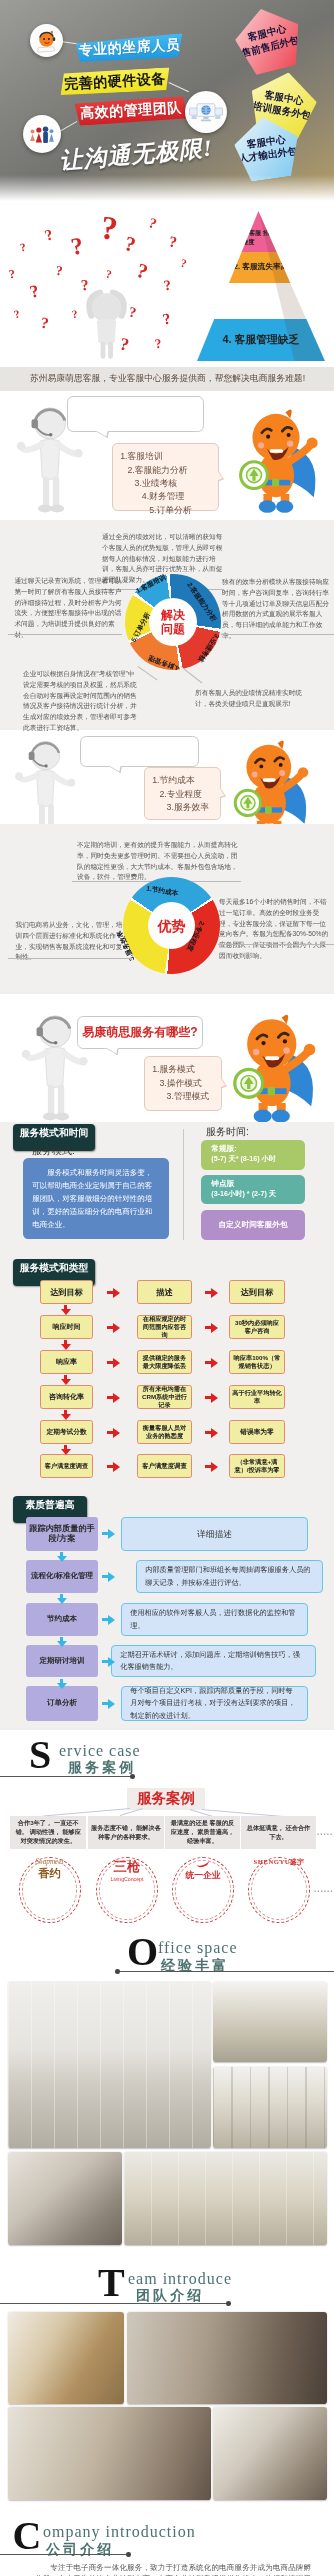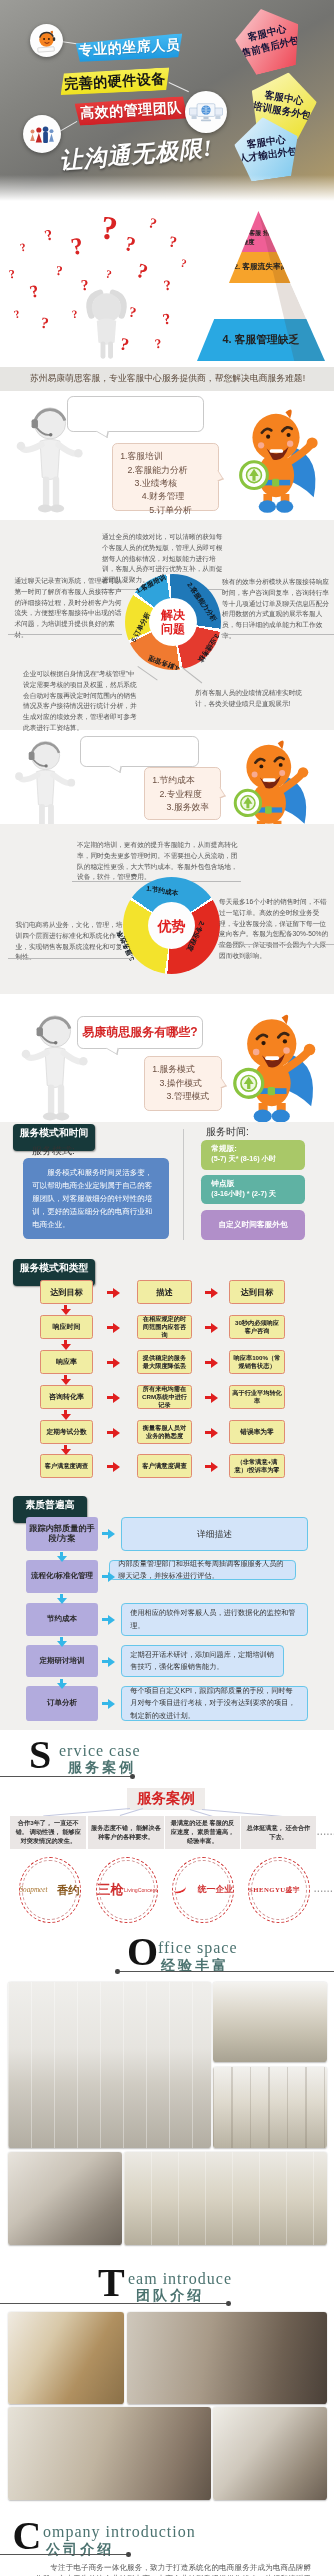--- a/index.html
+++ b/index.html
@@ -64,22 +64,22 @@
   .ib{position:absolute;background:#d3e4f9;border:0.5px solid #66c6ea;border-radius:4.1px;color:#333;font-size:7.2px;
     line-height:12.4px;padding:4.1px 8.2px;box-sizing:border-box;display:flex;align-items:center}
   
   .bigL{position:absolute;font-family:"Liberation Serif","DejaVu Serif",serif;color:#141414;font-weight:bold}
   .enT{position:absolute;font-family:"Liberation Serif","DejaVu Serif",serif;color:#4c7370;letter-spacing:1px}
   .cnT{position:absolute;font-family:"Liberation Serif","DejaVu Serif",serif;color:#4c7370;font-weight:bold;letter-spacing:3.1px}
   
   .rvcard{position:absolute;background:#efecea;display:flex;align-items:center;justify-content:center}
   .rv{position:absolute;background:#eae6e5;color:#333;font-size:6.2px;line-height:8.8px;font-weight:bold;
     display:flex;align-items:center;justify-content:center;text-align:center;padding:2.1px 3.1px;box-sizing:border-box}
-  .stamp{position:absolute;border:1px dashed #cf3333;border-radius:50%;display:flex;flex-direction:row;
-    align-items:center;justify-content:space-between;text-align:center}
+  .stamp{position:absolute;border:1px dashed #cf3333;border-radius:50%;display:flex;flex-direction:column;
+    align-items:center;justify-content:flex-start;text-align:center}
   .stamp .inner{position:absolute;left:2.1px;top:2.1px;right:2.1px;bottom:2.1px;border:0.5px dashed #cf8f8f;border-radius:50%}
   .dots{position:absolute;color:#999;font-weight:bold;letter-spacing:1px}
   .thinline{position:absolute;height:0.5px;background:#c3c8e0;transform-origin:0 0}
   
   .photo{position:absolute;border-radius:3.1px;box-shadow:0 0.5px 1.5px rgba(0,0,0,.25)}
   
   #ctext{position:absolute;left:35px;top:2562px;width:276px;color:#555;font-size:7.5px;line-height:11px;text-align:justify}
   #ctext p{margin:0}
 </style>
 </head>
@@ -498,25 +498,25 @@
         <i></i>
         <b></b>
       </div>
   </div>
 
   <div>
     <div class="pill" style="left:13px;top:1496px;width:74px">素质普遍高</div>
     <div class="mb" style="left:26px;top:1517px;width:72px;height:34px;font-size:8.2px">跟踪内部质量的手段/方案</div>
     <div class="ib" style="left:121px;top:1517px;width:187px;height:34px;justify-content:center;font-size:8.8px">详细描述</div>
     <div class="mb" style="left:26px;top:1560px;width:72px;height:33px">流程化/标准化管理</div>
-    <div class="ib" style="left:109px;top:1560px;width:187px;height:20px">内部质量管理部门和班组长每周抽调客服服务人员的聊天记录，并按标准进行评估。</div>
+    <div class="ib" style="left:136px;top:1560px;width:187px;height:33px">内部质量管理部门和班组长每周抽调客服服务人员的聊天记录，并按标准进行评估。</div>
     <div class="mb" style="left:26px;top:1603px;width:72px;height:33px">节约成本</div>
     <div class="ib" style="left:121px;top:1603px;width:187px;height:33px">使用相应的软件对客服人员，进行数据化的监控和管理。</div>
     <div class="mb" style="left:26px;top:1645px;width:72px;height:32px">定期研讨培训</div>
-    <div class="ib" style="left:121px;top:1645px;width:163px;height:32px">定期召开话术研讨，添加问题库，定期培训销售技巧，强化客服销售能力。</div>
+    <div class="ib" style="left:111px;top:1645px;width:205px;height:32px">定期召开话术研讨，添加问题库，定期培训销售技巧，强化客服销售能力。</div>
     <div class="mb" style="left:26px;top:1686px;width:72px;height:35px">订单分析</div>
     <div class="ib" style="left:121px;top:1686px;width:187px;height:35px">每个项目自定义KPI，跟踪内部质量的手段，同时每月对每个项目进行考核，对于没有达到要求的项目，制定新的改进计划。</div>
     <div class="aR" style="left:102px;top:1530px;--c:#35b7e8">
         <i></i>
         <b></b>
       </div>
     <div class="aR" style="left:102px;top:1573px;--c:#35b7e8">
         <i></i>
         <b></b>
       </div>

